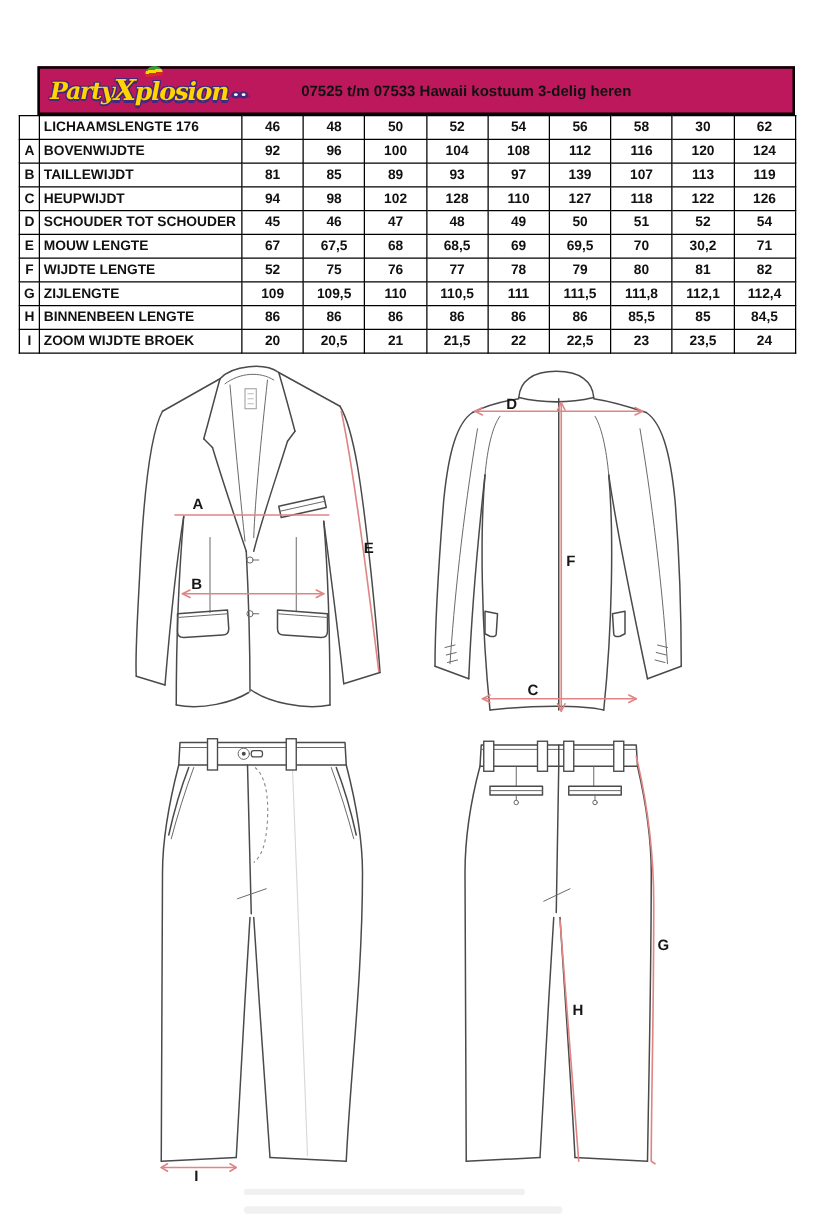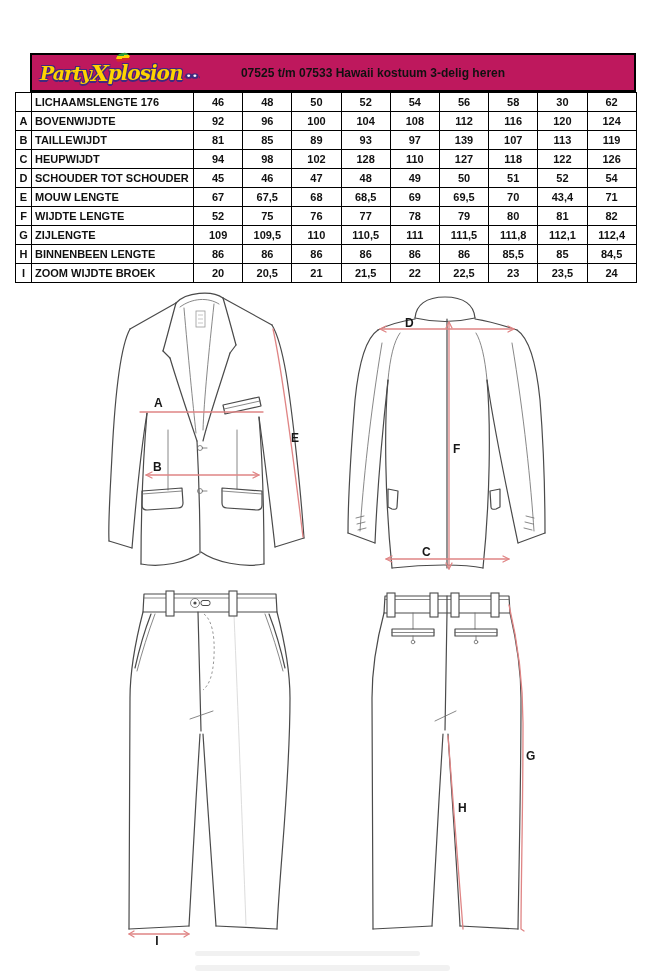--- a/index.html
+++ b/index.html
@@ -147,21 +147,21 @@
         <tr>
           <td class="letter">E</td>
           <td class="lbl-cell">MOUW LENGTE</td>
           <td class="num">67</td>
           <td class="num">67,5</td>
           <td class="num">68</td>
           <td class="num">68,5</td>
           <td class="num">69</td>
           <td class="num">69,5</td>
           <td class="num">70</td>
-          <td class="num">43,4</td>
+          <td class="num">30,2</td>
           <td class="num">71</td>
         </tr>
         <tr>
           <td class="letter">F</td>
           <td class="lbl-cell">WIJDTE LENGTE</td>
           <td class="num">52</td>
           <td class="num">75</td>
           <td class="num">76</td>
           <td class="num">77</td>
           <td class="num">78</td>

